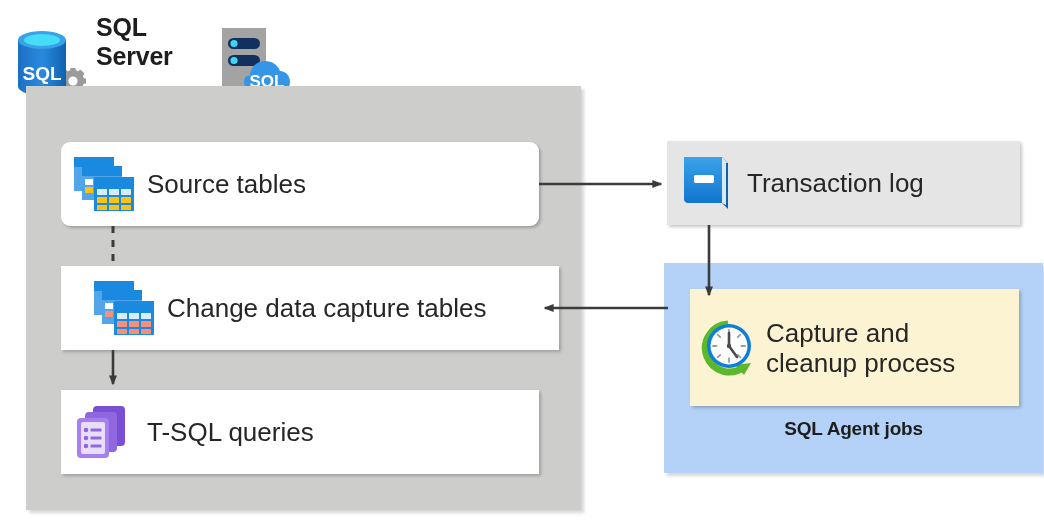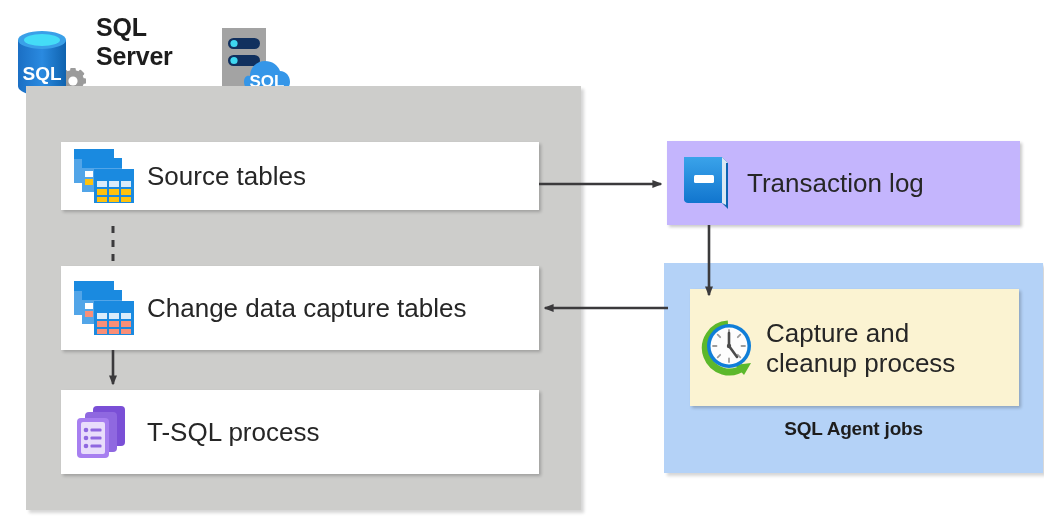--- a/index.html
+++ b/index.html
@@ -59,21 +59,21 @@
     justify-content: center;
     flex: none;
   }
 
   .txlog-box {
     position: absolute;
     left: 667px;
     top: 141px;
     width: 353px;
     height: 84px;
-    background: #c4b5fd;
+    background: #e5e5e5;
     box-shadow: 2px 2px 3px rgba(0,0,0,0.22);
     display: flex;
     align-items: center;
   }
 
   .agent-box {
     position: absolute;
     left: 664px;
     top: 263px;
     width: 379px;
@@ -156,21 +156,21 @@
 
       <path d="M30 50 C30 41 37 35 45 35 C52 35 58 39 60 45
                C66 45 70 50 70 56 C70 62 65 66 59 66 L34 66
                C28 66 24 61 24 56 C24 52 26 49 30 50 Z" fill="#3596e8"></path>
       <text x="47" y="61" font-family="'Liberation Sans',sans-serif" font-size="17" font-weight="bold" fill="#ffffff" text-anchor="middle">SQL</text>
     </svg>
   </div>
 
   <div class="server-container"></div>
 
-  <div class="white-row" style="left:61px;top:142px;width:478px;height:68px;">
+  <div class="white-row" style="left:61px;top:142px;width:478px;height:84px;border-radius:9px;">
     <div class="icon-slot" style="width:86px;height:84px;">
       <svg width="62" height="56" viewBox="0 0 62 56">
 
         <rect x="1" y="1" width="40" height="34" fill="#52a5e8"></rect>
         <rect x="1" y="1" width="40" height="10" fill="#1a8ae0"></rect>
 
         <rect x="9" y="10" width="40" height="34" fill="#52a5e8"></rect>
         <rect x="9" y="10" width="40" height="10" fill="#1a8ae0"></rect>
         <rect x="12" y="23" width="8" height="6" fill="#ffffff"></rect>
         <rect x="12" y="31" width="8" height="6" fill="#ffc20e"></rect>
@@ -184,21 +184,21 @@
         <rect x="36" y="41" width="10" height="6" fill="#ffc20e"></rect>
         <rect x="48" y="41" width="10" height="6" fill="#ffc20e"></rect>
         <rect x="24" y="49" width="10" height="5" fill="#ffc20e"></rect>
         <rect x="36" y="49" width="10" height="5" fill="#ffc20e"></rect>
         <rect x="48" y="49" width="10" height="5" fill="#ffc20e"></rect>
       </svg>
     </div>
     <div class="row-label">Source tables</div>
   </div>
 
-  <div class="white-row" style="left:61px;top:266px;width:478px;height:84px;">
+  <div class="white-row" style="left:61px;top:266px;width:478px;height:84px;padding-left:20px;">
     <div class="icon-slot" style="width:86px;height:84px;">
       <svg width="62" height="56" viewBox="0 0 62 56">
         <rect x="1" y="1" width="40" height="34" fill="#52a5e8"></rect>
         <rect x="1" y="1" width="40" height="10" fill="#1a8ae0"></rect>
         <rect x="9" y="10" width="40" height="34" fill="#52a5e8"></rect>
         <rect x="9" y="10" width="40" height="10" fill="#1a8ae0"></rect>
         <rect x="12" y="23" width="8" height="6" fill="#ffffff"></rect>
         <rect x="12" y="31" width="8" height="6" fill="#f98f78"></rect>
         <rect x="21" y="21" width="40" height="34" fill="#1a8ae0"></rect>
         <rect x="21" y="21" width="40" height="9" fill="#1a8ae0"></rect>
@@ -226,21 +226,21 @@
         <g fill="#8f68e0">
           <circle cx="11" cy="25" r="2.3"></circle>
             <rect x="15.5" y="23.4" width="11" height="3.2" rx="1.2"></rect>
           <circle cx="11" cy="33" r="2.3"></circle>
             <rect x="15.5" y="31.4" width="11" height="3.2" rx="1.2"></rect>
           <circle cx="11" cy="41" r="2.3"></circle>
             <rect x="15.5" y="39.4" width="11" height="3.2" rx="1.2"></rect>
         </g>
       </svg>
     </div>
-    <div class="row-label">T-SQL process</div>
+    <div class="row-label">T-SQL queries</div>
   </div>
 
   <div class="txlog-box">
     <div class="icon-slot" style="width:80px;height:84px;">
       <svg width="50" height="56" viewBox="0 0 50 56">
         <defs>
           <linearGradient id="bookg" x1="0" y1="0" x2="0" y2="1">
             <stop offset="0" stop-color="#3aa3ea"></stop>
             <stop offset="1" stop-color="#1175ce"></stop>
           </linearGradient>

